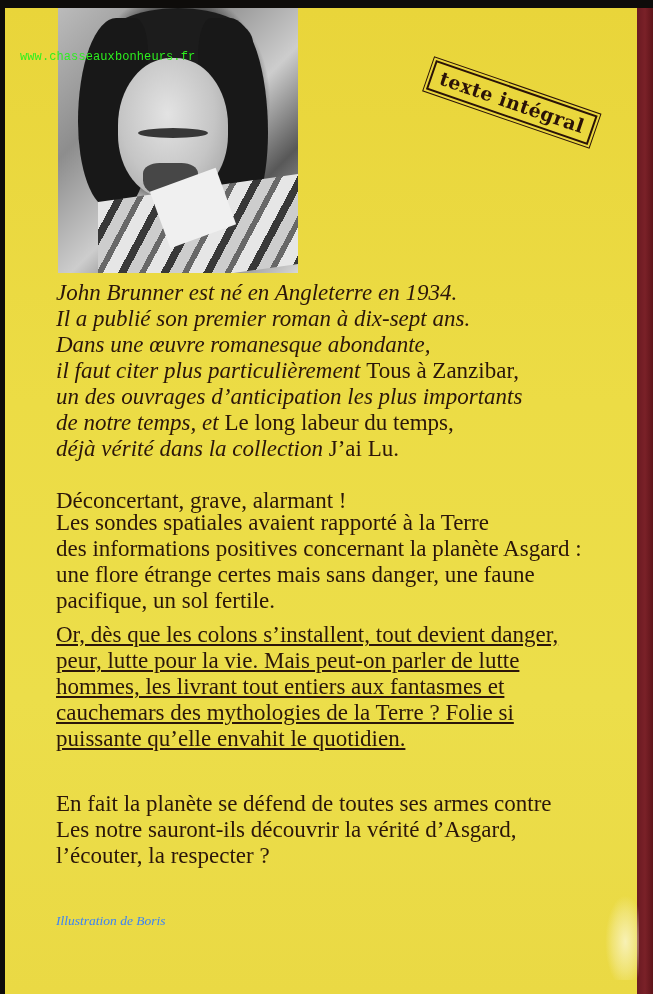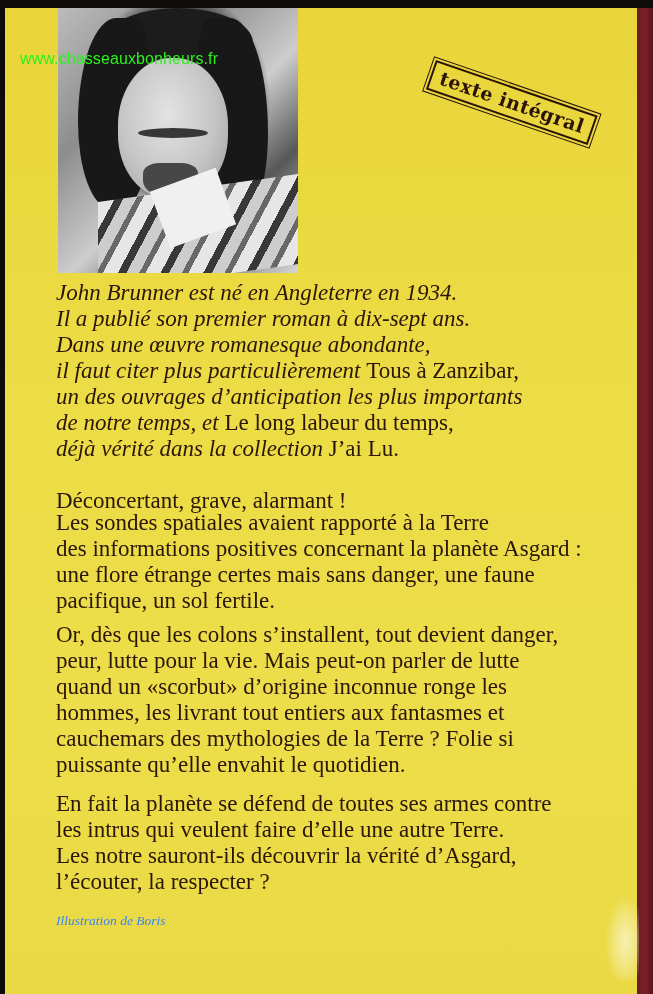--- a/index.html
+++ b/index.html
@@ -60,22 +60,22 @@
     .photo .mustache {
       position: absolute; left: 80px; top: 120px; width: 70px; height: 10px;
       background: #3a3634; border-radius: 50%;
     }
     .photo .beard {
       position: absolute; left: 85px; top: 155px; width: 55px; height: 35px;
       background: #4a4644; border-radius: 30% 30% 50% 50%;
     }
     .watermark {
       position: absolute; left: 20px; top: 50px;
-      font-family: Liberation Sans, sans-serif;
-      font-size: 16px; color: #2df01e; letter-spacing: 0.1px;
+      font-family: Liberation Mono, monospace;
+      font-size: 12px; color: #2df01e; letter-spacing: 0.1px;
       white-space: nowrap;
     }
     .stamp {
       position: absolute; left: 436px; top: 60px;
       padding: 2px 8px 3px 8px;
       border: 2.5px solid #2a1208;
       outline: 1px solid #2a1208; outline-offset: 2px;
       transform: rotate(19deg);
       transform-origin: left top;
       font-family: "DejaVu Serif", "Liberation Serif", serif;
@@ -85,21 +85,21 @@
     }
     .text {
       position: absolute; left: 56px; width: 570px;
       color: #2b160a;
       font-size: 23px; line-height: 26px;
     }
     .bio { top: 280px; font-style: italic; }
     .bio .roman { font-style: normal; margin-top: 16px; }
     .tagline { top: 488px; }
     .para1 { top: 510px; }
-    .para2 { top: 622px; }
+    .para2 { top: 622px; text-decoration: underline; }
     .para3 { top: 791px; }
     .credit {
       position: absolute; left: 56px; top: 913px;
       font-style: italic; font-size: 13.5px; color: #3b82f6;
     }
     .line { display: block; white-space: nowrap; }
   </style>
 </head>
 <body>
 
@@ -137,26 +137,24 @@
 <div class="text para1">
   <span class="line">Les sondes spatiales avaient rapporté à la Terre</span>
   <span class="line">des informations positives concernant la planète Asgard :</span>
   <span class="line">une flore étrange certes mais sans danger, une faune</span>
   <span class="line">pacifique, un sol fertile.</span>
 </div>
 
 <div class="text para2">
   <span class="line">Or, dès que les colons s’installent, tout devient danger,</span>
   <span class="line">peur, lutte pour la vie. Mais peut-on parler de lutte</span>
-  <span class="line">quand un «scorbut» d’origine inconnue ronge les</span>
   <span class="line">hommes, les livrant tout entiers aux fantasmes et</span>
   <span class="line">cauchemars des mythologies de la Terre ? Folie si</span>
   <span class="line">puissante qu’elle envahit le quotidien.</span>
 </div>
 
 <div class="text para3">
   <span class="line">En fait la planète se défend de toutes ses armes contre</span>
-  <span class="line">les intrus qui veulent faire d’elle une autre Terre.</span>
   <span class="line">Les notre sauront-ils découvrir la vérité d’Asgard,</span>
   <span class="line">l’écouter, la respecter ?</span>
 </div>
 
 <div class="credit">Illustration de Boris</div>
 
 </body></html>

